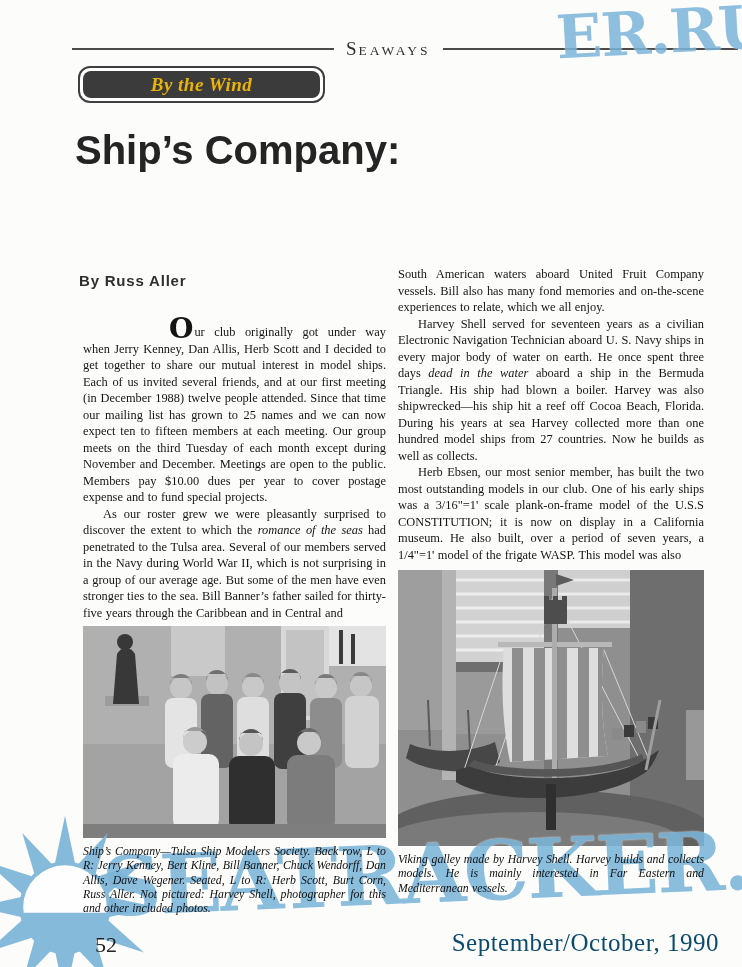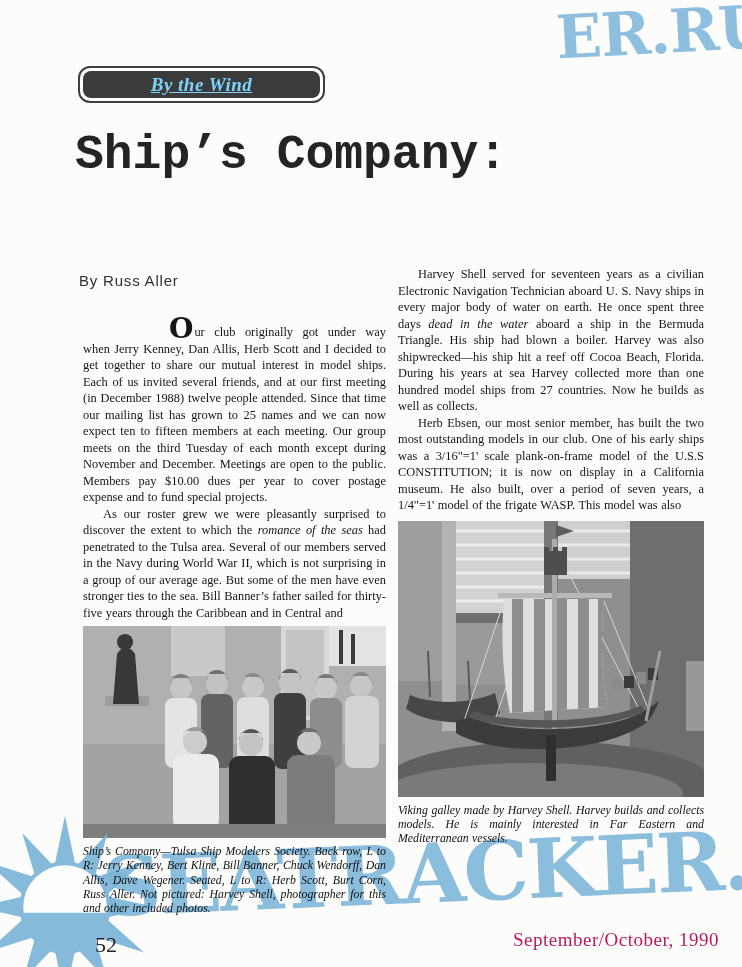--- a/index.html
+++ b/index.html
@@ -23,34 +23,34 @@
   .badge-outer {
     position:absolute; top:66px; left:78px; width:247px; height:37px;
     border:2px solid #3f3f3f; border-radius:12px; background:#fff;
     padding:3px; box-sizing:border-box; z-index:1;
   }
   .badge-inner {
     width:100%; height:100%; background:#3b3b3b; border-radius:8px;
     display:flex; align-items:center; justify-content:center;
   }
   .badge-text {
-    color:#7dd3fc; font-style:italic; font-weight:bold; font-size:19px; letter-spacing:0.5px;text-decoration:underline;
+    color:#eab308; font-style:italic; font-weight:bold; font-size:19px; letter-spacing:0.5px;
   }
 
   .title {
     position:absolute; top:128px; left:75px; z-index:1;
-    font-family:Liberation Mono, monospace; font-weight:bold; font-size:48px; color:#242424;
+    font-family:Liberation Sans, sans-serif; font-weight:bold; font-size:40px; color:#242424;
   }
   .subtitle {
     position:absolute; top:190px; left:76px; z-index:1;
     font-family:"DejaVu Serif", serif; font-weight:bold; font-size:24px; color:#2a2a2a;
   }
   .byline {
     position:absolute; top:272px; left:79px; z-index:1;
-    font-family:"Liberation Sans", sans-serif; font-size:15px; letter-spacing:0.8px; color:#2f2f2f;
+    font-family:"Liberation Sans", sans-serif; font-size:15px; letter-spacing:0.8px; color:#2f2f2f;font-weight:bold;
   }
 
   
   .col {
     position:absolute; text-align:justify;
     font-size:12.4px; line-height:16.5px; color:#151515; word-spacing:0.4px;
   }
   .col-left  { left:76px;  top:324px; width:303px;margin-left:7px; }
   .col-right { left:398px; top:266px; width:306px; }
   .col p { margin:0; }
@@ -71,21 +71,21 @@
     text-align:justify; margin-top:6px; color:#111;
   }
 
   
   .page-num {
     position:absolute; left:95px; top:932px; z-index:10;
     font-size:22px; color:#222;
   }
   .issue {
     position:absolute; right:23px; top:929px; z-index:10;
-    font-size:19px; letter-spacing:0.5px; color:#be185d;
+    font-size:25px; letter-spacing:0.5px; color:#0c4a6e;
   }
 
   
   .wm-main {
     position:absolute; left:104px; top:846px; z-index:5;
     font-family:"DejaVu Serif", serif; font-weight:bold;
     font-size:82px; line-height:1; letter-spacing:-2px; white-space:nowrap;
     color:#7cb5d9; opacity:0.88;
     transform:rotate(-2.4deg); transform-origin:left bottom;
     text-shadow:0 0 2px rgba(255,255,255,0.85);
@@ -99,20 +99,25 @@
     text-shadow:0 0 2px rgba(255,255,255,0.85);
     pointer-events:none;
   }
   .wm-sun { position:absolute; left:-30px; top:812px; z-index:6; opacity:0.92; pointer-events:none; }
 </style>
 </head>
 <body>
 
 <div class="page">
 
+  <div class="header-rule">
+    <div class="line l"></div>
+    <div class="seaways"><span class="big">S</span><span>EAWAYS</span></div>
+    <div class="line r"></div>
+  </div>
 
   <div class="badge-outer">
     <div class="badge-inner">
       <span class="badge-text">By the Wind</span>
     </div>
   </div>
 
   <div class="title">Ship’s Company:</div>
   <div class="byline">By Russ Aller</div>
 
@@ -161,20 +166,21 @@
       <circle cx="226" cy="117" r="12" fill="#c9c9c9"></circle>
         <path d="M214,114 a12,12 0 0 1 24,0 l-2,-8 -20,0 Z" fill="#6d6d6d"></path>
       <rect x="204" y="129" width="48" height="76" rx="10" fill="#7c7c7c"></rect>
       <rect x="0" y="198" width="303" height="14" fill="#7e7e7e"></rect>
     </svg>
 
     <div class="caption">Ship’s Company—Tulsa Ship Modelers Society.  Back row, L to R: Jerry Kenney, Bert Kline, Bill Banner, Chuck Wendorff, Dan Allis, Dave Wegener. Seated, L to R: Herb Scott, Burt Corn, Russ Aller. Not pictured: Harvey Shell, photographer for this and other included photos.</div>
   </div>
 
   <div class="col col-right">
+    <p><span><span>South American waters aboard United Fruit Company vessels. Bill also has many fond memories and on-the-scene experiences to relate, which we all enjoy.</span></span></p>
     <p class="p-indent"><span><span>Harvey Shell served for seventeen years as a civilian Electronic Navigation Technician aboard U. S. Navy ships in every major body of water on earth. He once spent three days </span><em>dead in the water</em><span> aboard a ship in the Bermuda Triangle. His ship had blown a boiler. Harvey was also shipwrecked—his ship hit a reef off Cocoa Beach, Florida. During his years at sea Harvey collected more than one hundred model ships from 27 countries. Now he builds as well as collects.</span></span></p>
     <p class="p-indent"><span><span>Herb Ebsen, our most senior member, has built the two most outstanding models in our club. One of his early ships was a 3/16"=1' scale plank-on-frame model of the U.S.S CONSTITUTION; it is now on display in a California museum. He also built, over a period of seven years, a 1/4"=1' model of the frigate WASP. This model was also</span></span></p>
 
     <svg class="photo photo-right" viewBox="0 0 306 276" preserveAspectRatio="none">
       <rect x="0" y="0" width="306" height="276" fill="#8f8f8f"></rect>
       <rect x="0" y="0" width="44" height="160" fill="#9e9e9e"></rect>
       <rect x="44" y="0" width="14" height="210" fill="#b3b3b3"></rect>
       <rect x="58" y="0" width="88" height="92" fill="#d2d2d2"></rect>
       <g stroke="#ededed" stroke-width="3">
         <line x1="58" y1="10" x2="146" y2="10"></line>

